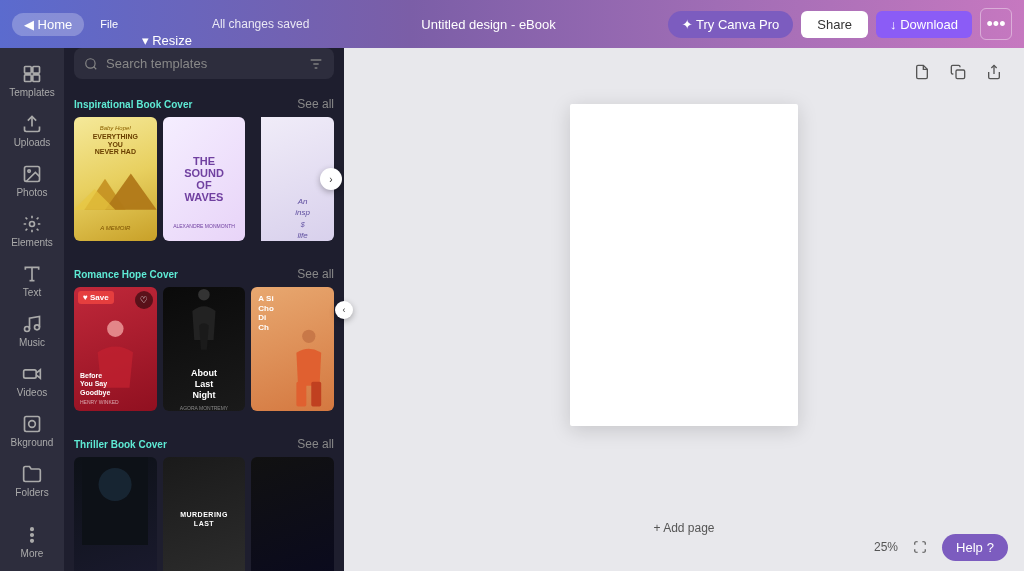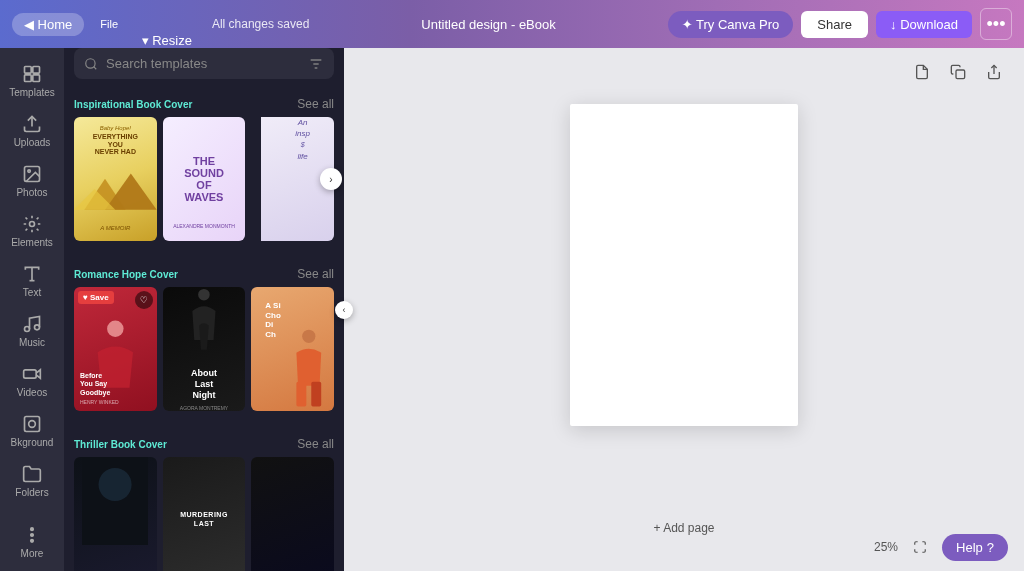--- a/index.html
+++ b/index.html
@@ -155,37 +155,37 @@
       position: relative;
     }
     .inspo-cover-2 {
       width: 100%; height: 100%;
       background: linear-gradient(135deg, #f5eeff 0%, #e8d4f8 100%);
       display: flex; flex-direction: column; align-items: center; justify-content: center; padding: 6px;
     }
     .inspo-cover-3 {
       width: 100%; height: 100%;
       background: linear-gradient(160deg, #f0ecf8 0%, #d8d0ec 100%);
-      display: flex; flex-direction: column; align-items: center; justify-content: flex-start; margin-left: 20px;
+      display: flex; flex-direction: column; align-items: center; justify-content: flex-end; margin-left: 20px;
     }
     .rom-cover-1 {
       width: 100%; height: 100%;
       background: linear-gradient(160deg, #c0283a 0%, #901020 100%);
       display: flex; flex-direction: column; align-items: flex-start; justify-content: flex-end; padding: 6px;
       position: relative;
     }
     .rom-cover-2 {
       width: 100%; height: 100%;
       background: linear-gradient(160deg, #0a0a0a 0%, #1a1a1a 100%);
       display: flex; flex-direction: column; align-items: center; justify-content: center;
     }
     .rom-cover-3 {
       width: 100%; height: 100%;
       background: linear-gradient(160deg, #e8a870 0%, #d47840 100%);
-      display: flex; flex-direction: column; align-items: flex-start; justify-content: flex-start; padding: 14px;
+      display: flex; flex-direction: column; align-items: flex-start; justify-content: flex-start; padding: 7px;
     }
     .thrill-cover-1 {
       width: 100%; height: 100%;
       background: linear-gradient(160deg, #0d1117 0%, #1a1a2e 100%);
       display: flex; flex-direction: column; align-items: center; justify-content: flex-end; padding: 6px;
     }
     .thrill-cover-2 {
       width: 100%; height: 100%;
       background: linear-gradient(160deg, #1a1a1a 0%, #2d2d2d 100%);
       display: flex; flex-direction: column; align-items: center; justify-content: center; padding: 6px;

